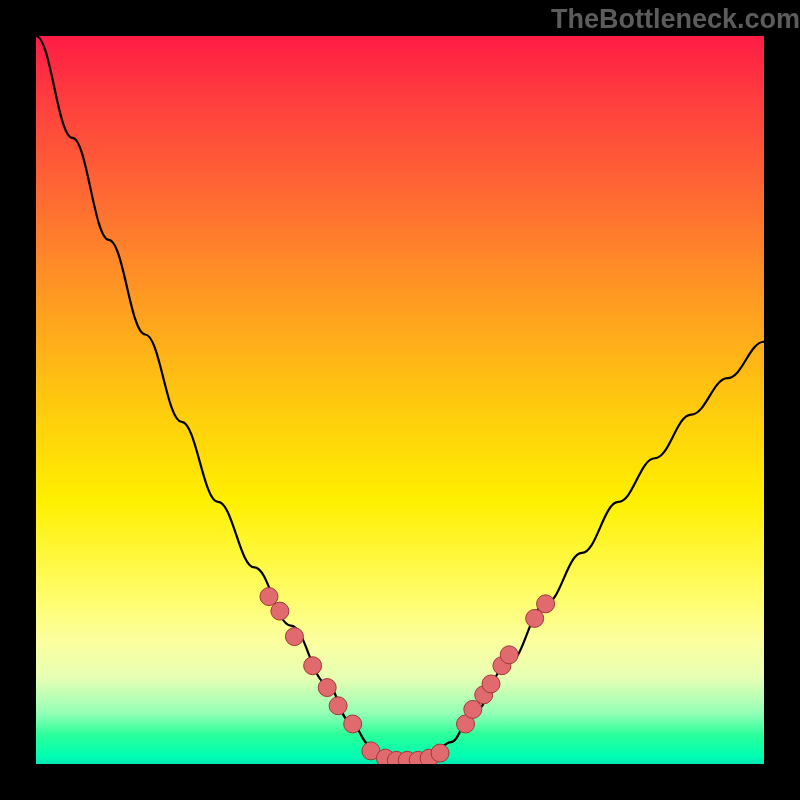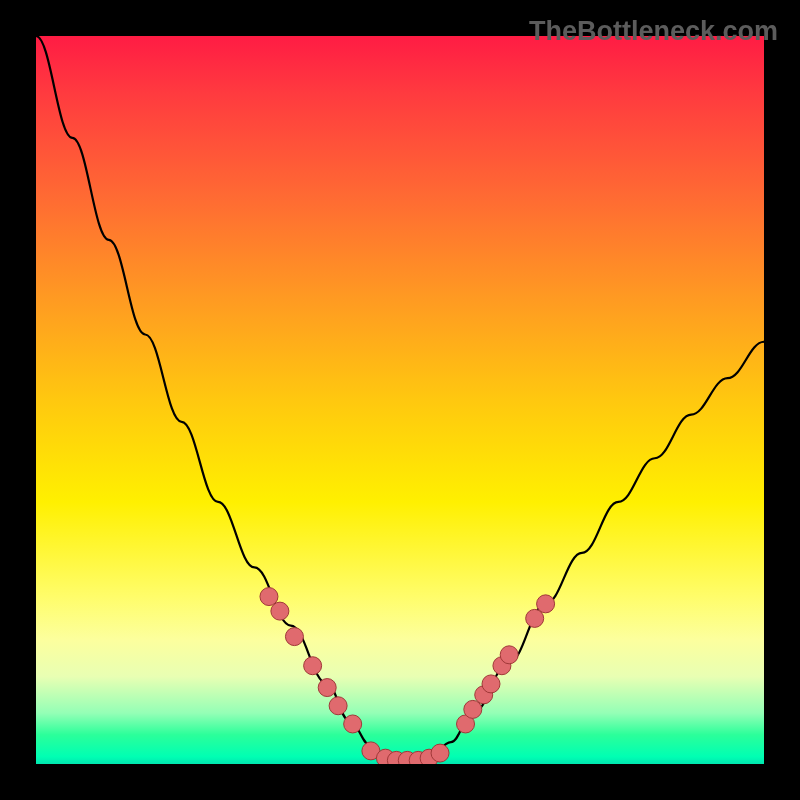--- a/index.html
+++ b/index.html
@@ -6,27 +6,26 @@
   body {
     width: 800px;
     height: 800px;
     background: #000;
     position: relative;
     overflow: hidden;
   }
   .page-title {
     position: absolute;
     top: 4px;
-    right: 22px;
+    right: 0;
     font-family: Arial, sans-serif;
     font-size: 27px;
     font-weight: bold;
     color: #5c5c5c;
     z-index: 10;
-    margin-top: 12px;
   }
   .plot-area {
     position: absolute;
     left: 36px;
     top: 36px;
     width: 728px;
     height: 728px;
     background: linear-gradient(to bottom,
       #ff1c44 0%,
       #ff3b3f 8%,

